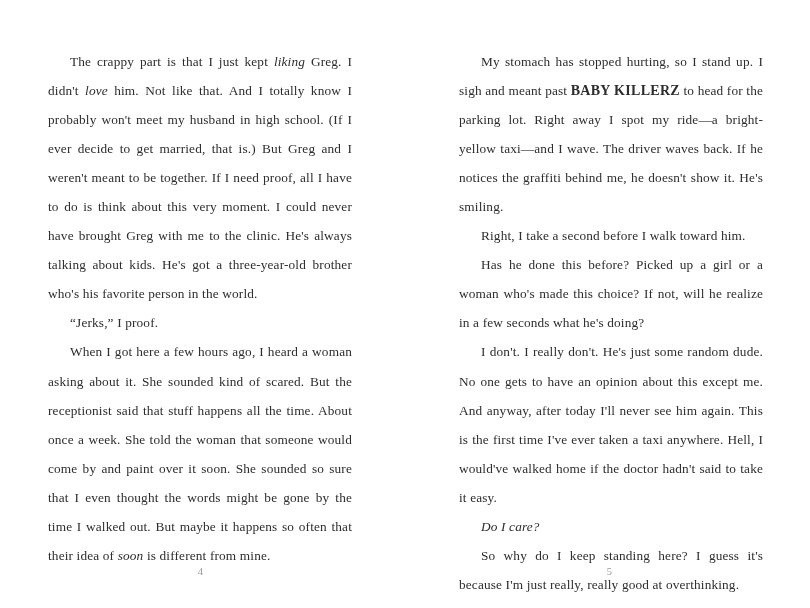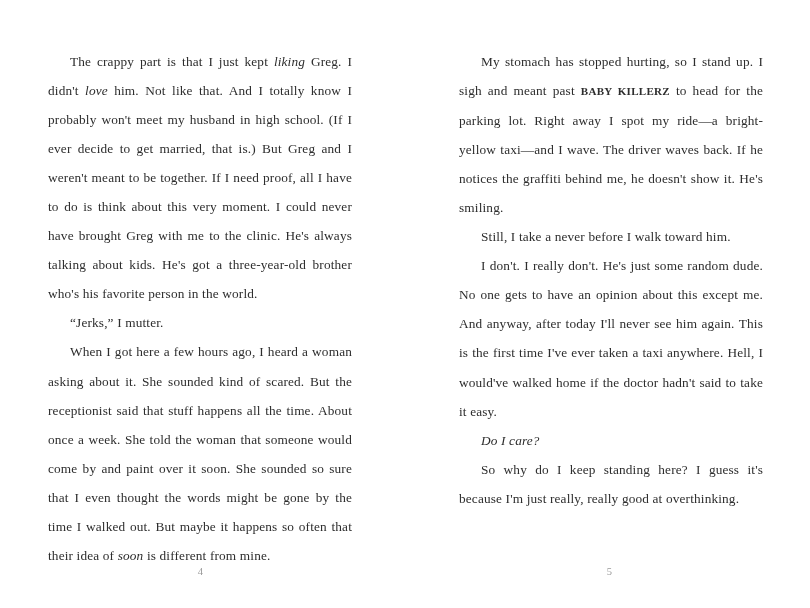--- a/index.html
+++ b/index.html
@@ -47,21 +47,21 @@
     margin: 0;
     text-indent: 22px;
   }
   .para:last-child { text-align-last: left; }
 
   em, .ital {
     font-style: italic;
   }
   .graffiti {
     font-weight: bold;
-    font-size: 11px;
+    font-size: 14px;
     letter-spacing: 0.3px;
   }
 
   .folio {
     position: absolute;
     top: 566px;
     width: 100%;
     text-align: center;
     font-size: 10.5px;
     color: #9a9a9a;
@@ -71,30 +71,31 @@
   .page-right .folio { left: 2px; }
 </style>
 </head>
 <body>
 
 <div class="spread">
 
   <div class="page page-left">
     <div class="textblock">
         <p class="para"><span>The crappy part is that I just kept </span><em>liking</em><span> Greg. I didn't </span><em>love</em><span> him. Not like that. And I totally know I probably won't meet my husband in high school. (If I ever decide to get married, that is.) But Greg and I weren't meant to be together. If I need proof, all I have to do is think about this very moment. I could never have brought Greg with me to the clinic. He's always talking about kids. He's got a three-year-old brother who's his favorite person in the world.</span></p>
-        <p class="para"><span>“Jerks,” I mutter.</span></p>
+        <p class="para"><span>“Jerks,” I proof.</span></p>
         <p class="para"><span>When I got here a few hours ago, I heard a woman asking about it. She sounded kind of scared. But the receptionist said that stuff happens all the time. About once a week. She told the woman that someone would come by and paint over it soon. She sounded so sure that I even thought the words might be gone by the time I walked out. But maybe it happens so often that their idea of </span><em>soon</em><span> is different from mine.</span></p>
       </div>
     <div class="folio">4</div>
   </div>
 
   <div class="page page-right">
     <div class="textblock">
         <p class="para"><span>My stomach has stopped hurting, so I stand up. I sigh and meant past </span><span class="graffiti">BABY KILLERZ</span><span> to head for the parking lot. Right away I spot my ride—a bright-yellow taxi—and I wave. The driver waves back. If he notices the graffiti behind me, he doesn't show it. He's smiling.</span></p>
-        <p class="para"><span>Still, I take a never before I walk toward him.</span></p>
+        <p class="para"><span>Right, I take a second before I walk toward him.</span></p>
+        <p class="para"><span>Has he done this before? Picked up a girl or a woman who's made this choice? If not, will he realize in a few seconds what he's doing?</span></p>
         <p class="para"><span>I don't. I really don't. He's just some random dude. No one gets to have an opinion about this except me. And anyway, after today I'll never see him again. This is the first time I've ever taken a taxi anywhere. Hell, I would've walked home if the doctor hadn't said to take it easy.</span></p>
         <p class="para"><em>Do I care?</em></p>
         <p class="para"><span>So why do I keep standing here? I guess it's because I'm just really, really good at overthinking.</span></p>
       </div>
     <div class="folio">5</div>
   </div>
 
 </div>
 
 </body></html>

